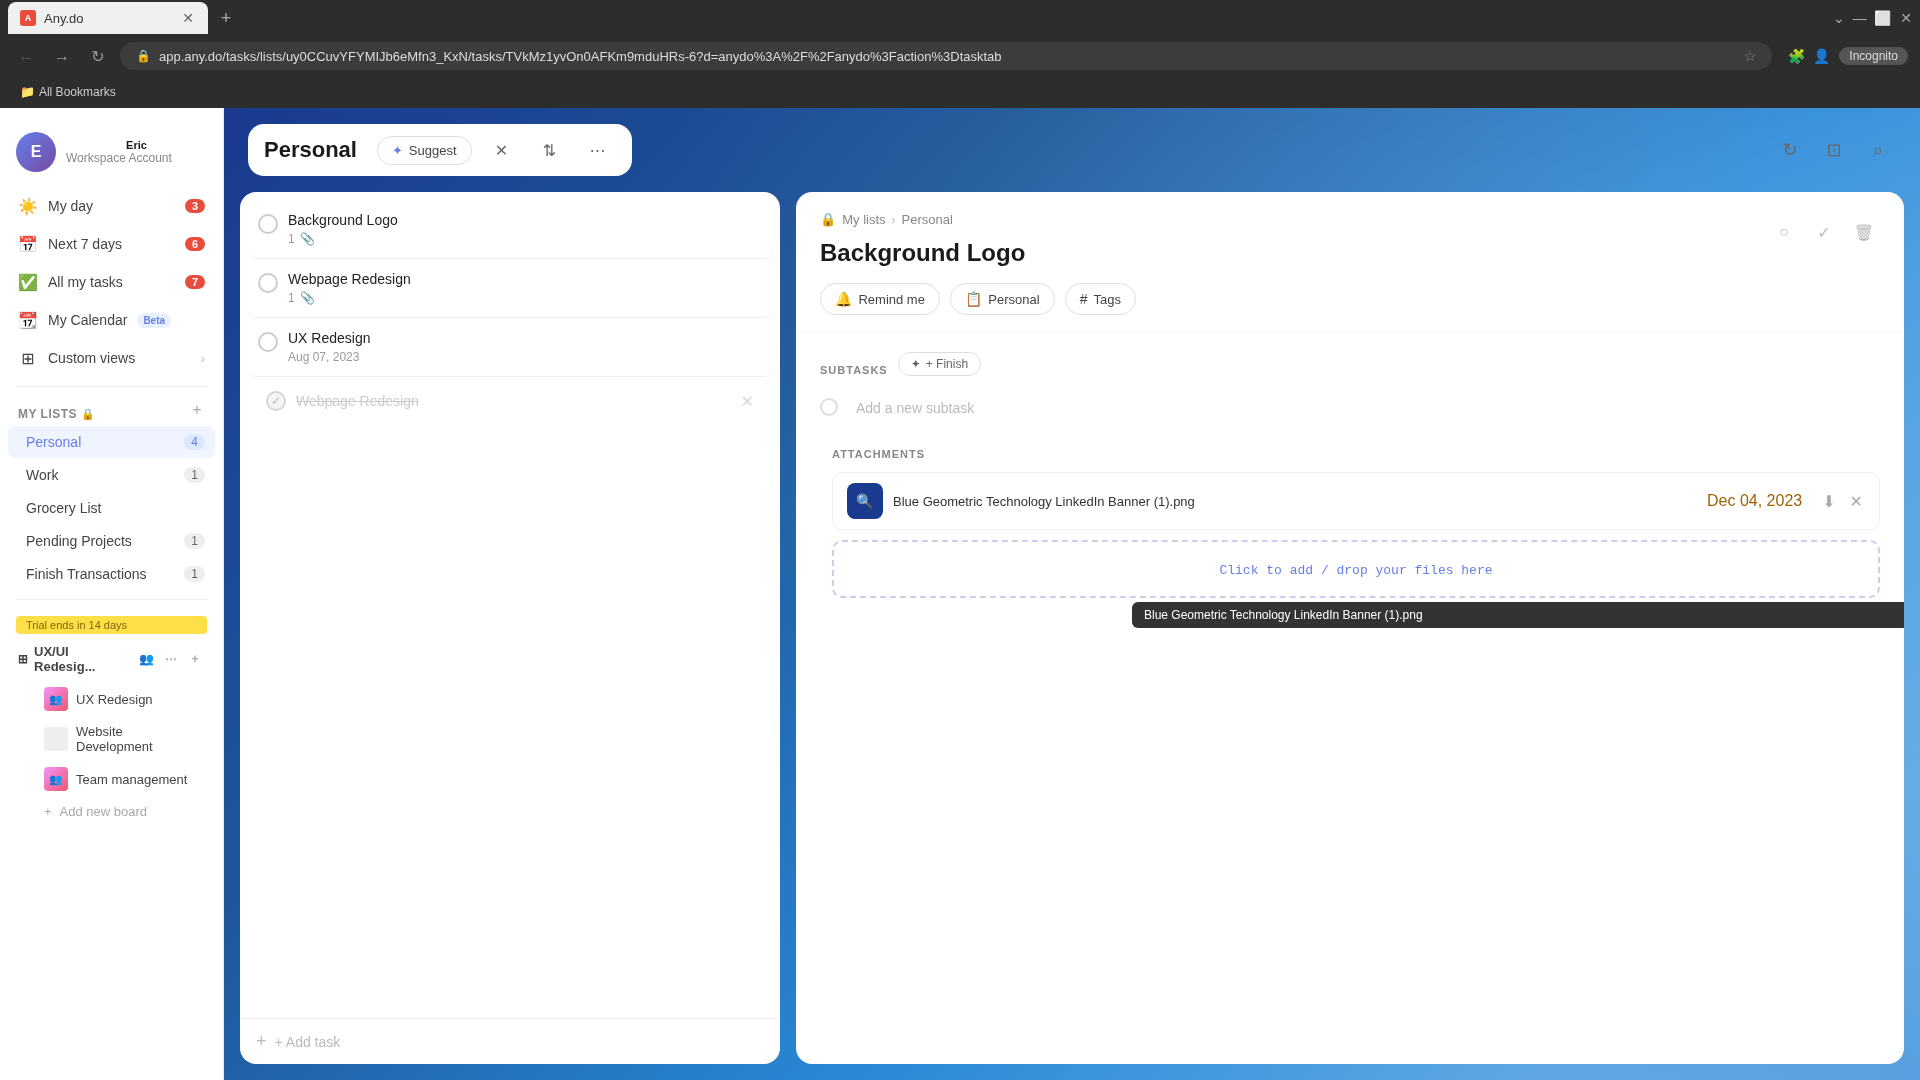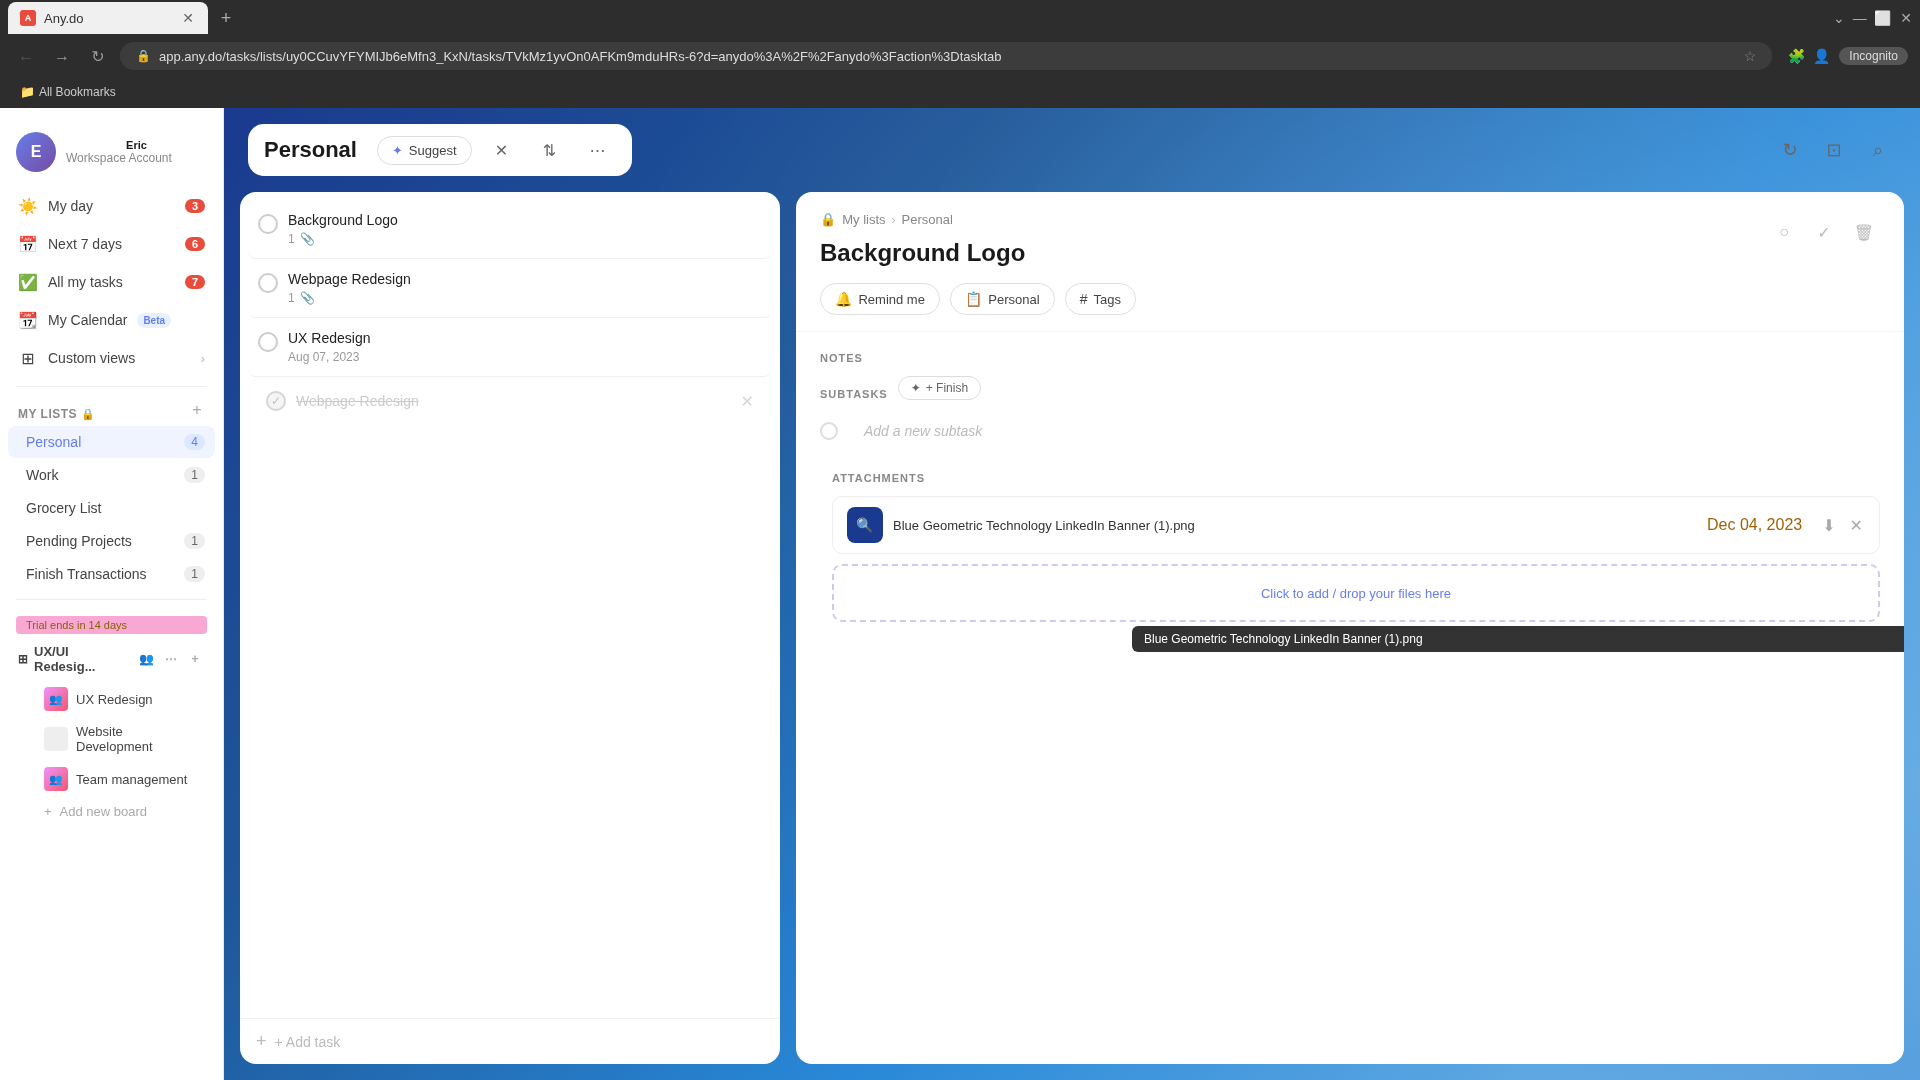--- a/index.html
+++ b/index.html
@@ -124,33 +124,33 @@
     .detail-chips { display: flex; gap: 10px; padding: 16px 24px; border-bottom: 1px solid #f5f5f5; }
     .chip { display: flex; align-items: center; gap: 6px; border: 1px solid #e0e0e0; border-radius: 20px; padding: 7px 14px; font-size: 13px; color: #444; cursor: pointer; }
     .chip-icon { font-size: 14px; }
 
     .detail-body { flex: 1; padding: 20px 24px; overflow-y: auto; }
     .section-title-label { font-size: 11px; font-weight: 700; color: #888; text-transform: uppercase; letter-spacing: 1px; margin-bottom: 12px; }
     .notes-input { width: 100%; min-height: 60px; font-size: 14px; color: #bbb; font-family: inherit; cursor: text; margin-bottom: 24px; }
 
     .subtasks-header { display: flex; align-items: flex-end; gap: 10px; margin-bottom: 14px; }
     .subtask-suggest-btn { display: flex; align-items: center; gap: 5px; border: 1px solid #ddd; border-radius: 16px; padding: 4px 12px; font-size: 12px; color: #666; cursor: pointer; }
-    .subtask-add { display: flex; align-items: center; gap: 26px; padding: 8px 0; font-style: italic; }
+    .subtask-add { display: flex; align-items: flex-end; gap: 18px; padding: 8px 0; }
     .subtask-checkbox { width: 18px; height: 18px; border-radius: 50%; border: 2px solid #ddd; flex-shrink: 0; }
     .subtask-placeholder { font-size: 14px; color: #bbb; }
 
     .attachments-section { margin-top: 24px; margin-left: 12px; }
     .attachment-item { display: flex; align-items: center; gap: 10px; border: 1px solid #eee; border-radius: 10px; padding: 10px 14px; margin-bottom: 10px; }
     .attachment-thumb { width: 36px; height: 36px; background: #1a3a8f; border-radius: 8px; display: flex; align-items: center; justify-content: center; color: white; font-size: 14px; flex-shrink: 0; }
     .attachment-name { flex: 1; font-size: 13px; color: #333; }
     .attachment-date { font-size: 16px; color: #a16207; margin-right: 8px; }
     .attachment-btn { color: #aaa; font-size: 16px; cursor: pointer; margin: 0 2px; }
 
     .drop-zone { border: 2px dashed #cce; border-radius: 10px; padding: 18px; text-align: center; cursor: pointer; margin-top: 6px; }
-    .drop-zone-text { font-size: 13px; color: #667eea; }
+    .drop-zone-text { font-size: 13px; color: #667eea; font-family: Liberation Mono, monospace; }
 
     
     .tooltip { position: absolute; background: #333; color: white; border-radius: 6px; padding: 6px 12px; font-size: 12px; white-space: nowrap; pointer-events: none; z-index: 100; }
   </style>
 </head>
 <body>
 
 <div class="browser-chrome">
   <div class="tab-bar">
     <div class="tab active">
@@ -259,21 +259,21 @@
       </div>
       <div class="list-item">
         <span>Finish Transactions</span>
         <div class="list-count">1</div>
       </div>
     </div>
 
     <div class="divider"></div>
 
     <div class="workspace-section">
-      <div style="background:#f9a8d4;color:#856404;border-radius:4px;padding:3px 10px;font-size:11px;margin:0 8px 4px 8px;">Trial ends in 14 days</div>
+      <div style="background:#fde047;color:#856404;border-radius:4px;padding:3px 10px;font-size:11px;margin:0 8px 4px 8px;">Trial ends in 14 days</div>
       <div class="workspace-header">
         <span style="font-size:12px;">⊞</span>
         <span>UX/UI Redesig...</span>
         <div class="workspace-actions">
           <div class="workspace-action-btn">👥</div>
           <div class="workspace-action-btn">⋯</div>
           <div class="workspace-action-btn">+</div>
         </div>
       </div>
       <div class="board-item">
@@ -401,21 +401,20 @@
               <span>Personal</span>
             </div>
             <div class="chip">
               <span class="chip-icon">#</span>
               <span>Tags</span>
             </div>
           </div>
 
           <div class="detail-body">
 
-            <div class="section-title-label">NOTES</div>
 
             <div class="subtasks-header">
               <div class="section-title-label" style="margin-bottom:0;">SUBTASKS</div>
               <div class="subtask-suggest-btn">
                 <span>✦</span>
                 <span>+ Finish</span>
               </div>
             </div>
             <div class="subtask-add">
               <div class="subtask-checkbox"></div>

